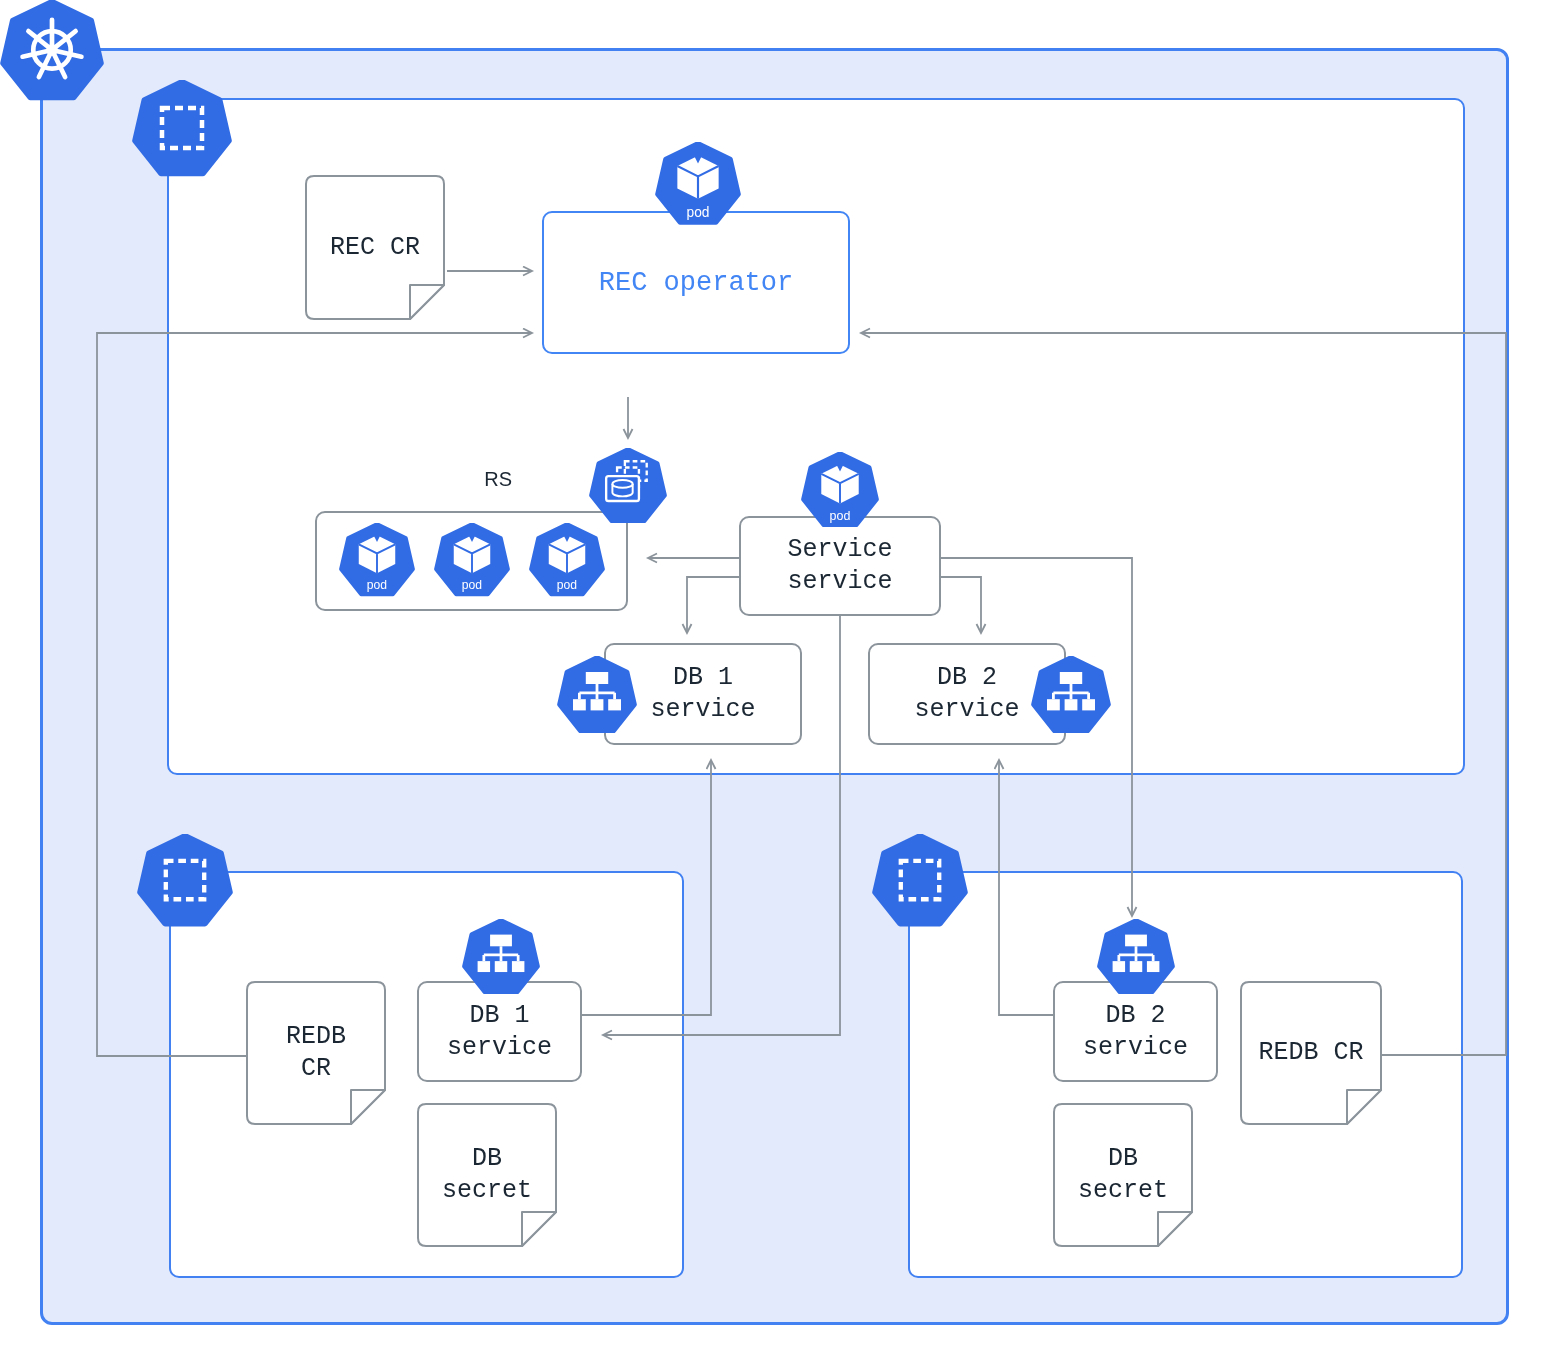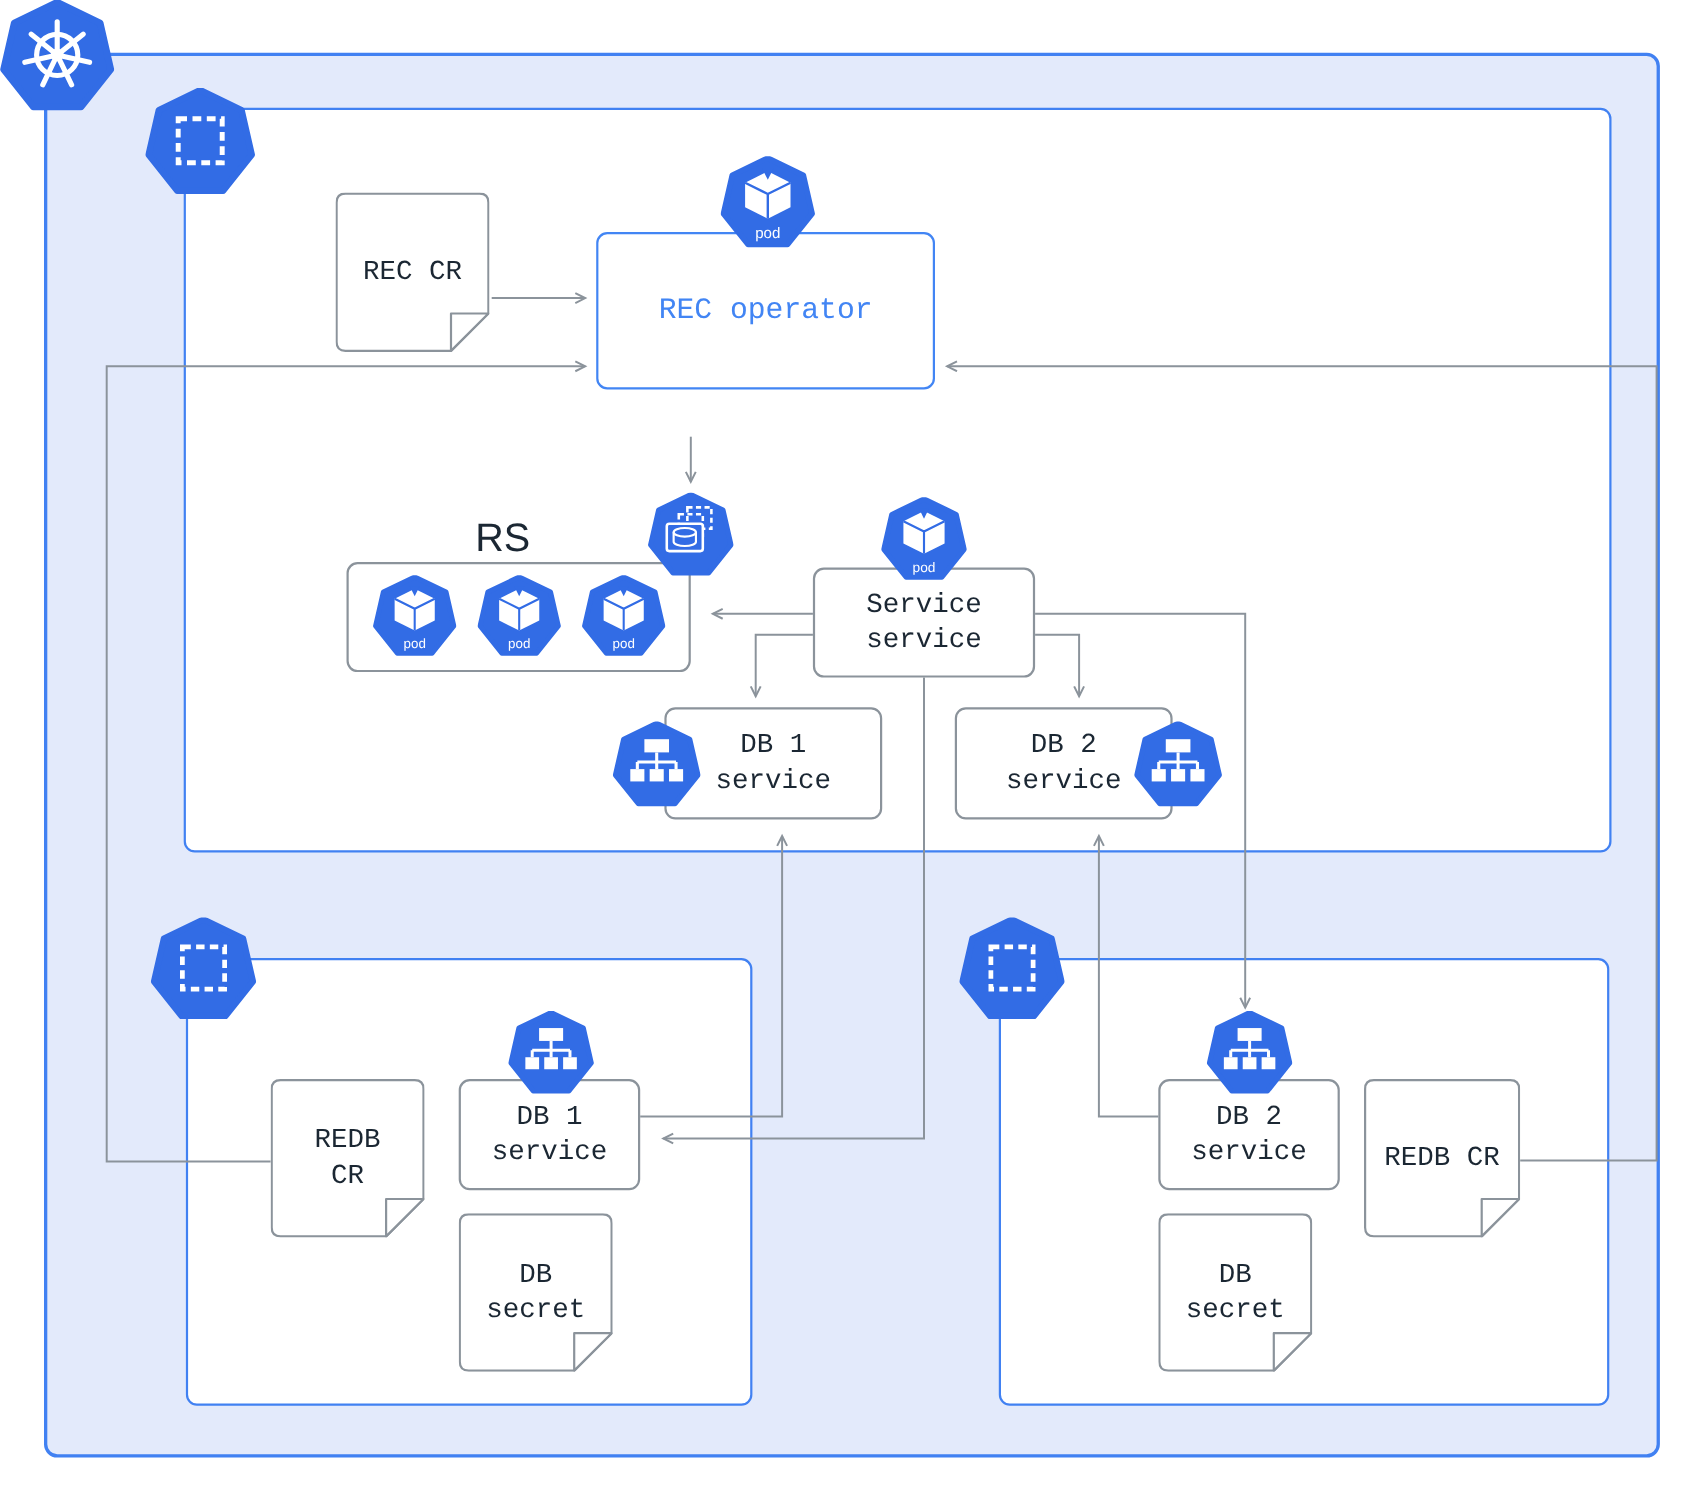--- a/index.html
+++ b/index.html
@@ -16,21 +16,21 @@
   
   .node{box-sizing:border-box;background:#fff;border:2px solid #8b939b;border-radius:10px;
         display:flex;align-items:center;justify-content:center;z-index:10;}
   .mono{font-family:"Liberation Mono",monospace;font-size:25px;line-height:32px;
         color:#1b2733;text-align:center;}
   .blue-box{border:2px solid #4285f4;}
   .blue-text{color:#4285f4;}
   .doc{z-index:10;}
   .doc-label{position:absolute;inset:0;display:flex;align-items:center;justify-content:center;z-index:11;}
   .icon{z-index:12;}
-  .rs-title{z-index:10;font-size:36px;color:#1b2733;text-align:left;}
+  .rs-title{z-index:10;font-size:20px;color:#1b2733;text-align:right;}
   svg text{font-family:"Liberation Sans",sans-serif;}
   #wires{position:absolute;left:0;top:0;z-index:5;pointer-events:none;}
   #wires path{stroke:#8b939b;stroke-width:1.8;fill:none;}
 </style>
 </head>
 <body>
 
 <div id="canvas">
 
   <div class="abs cluster"></div>

